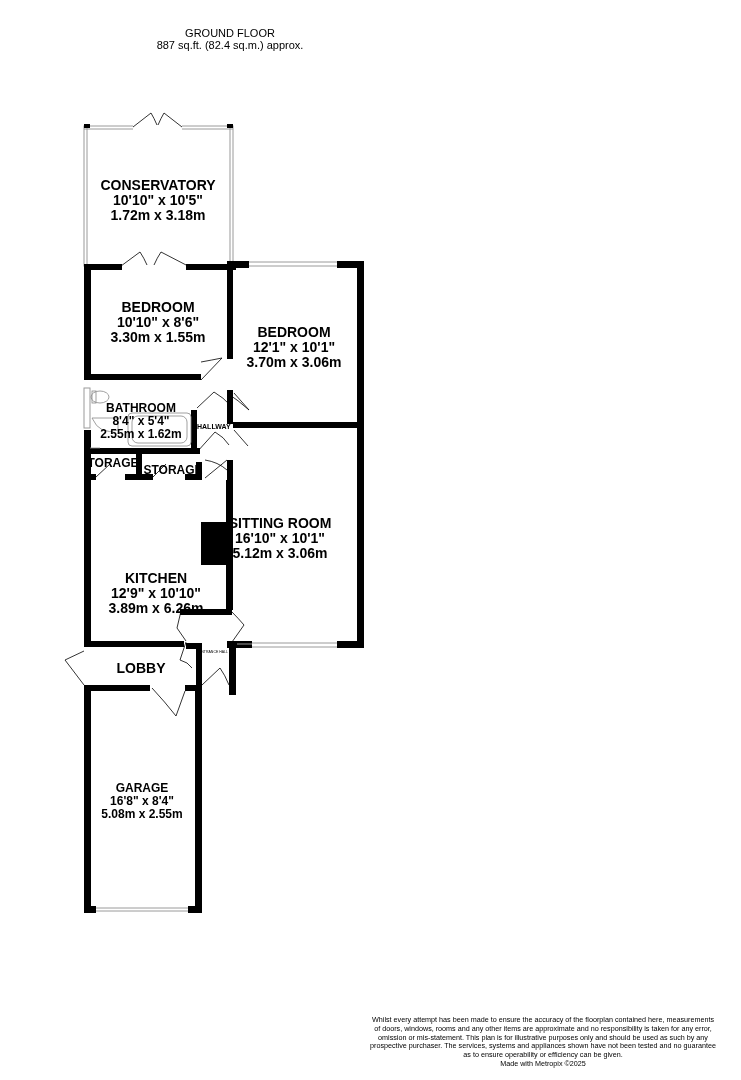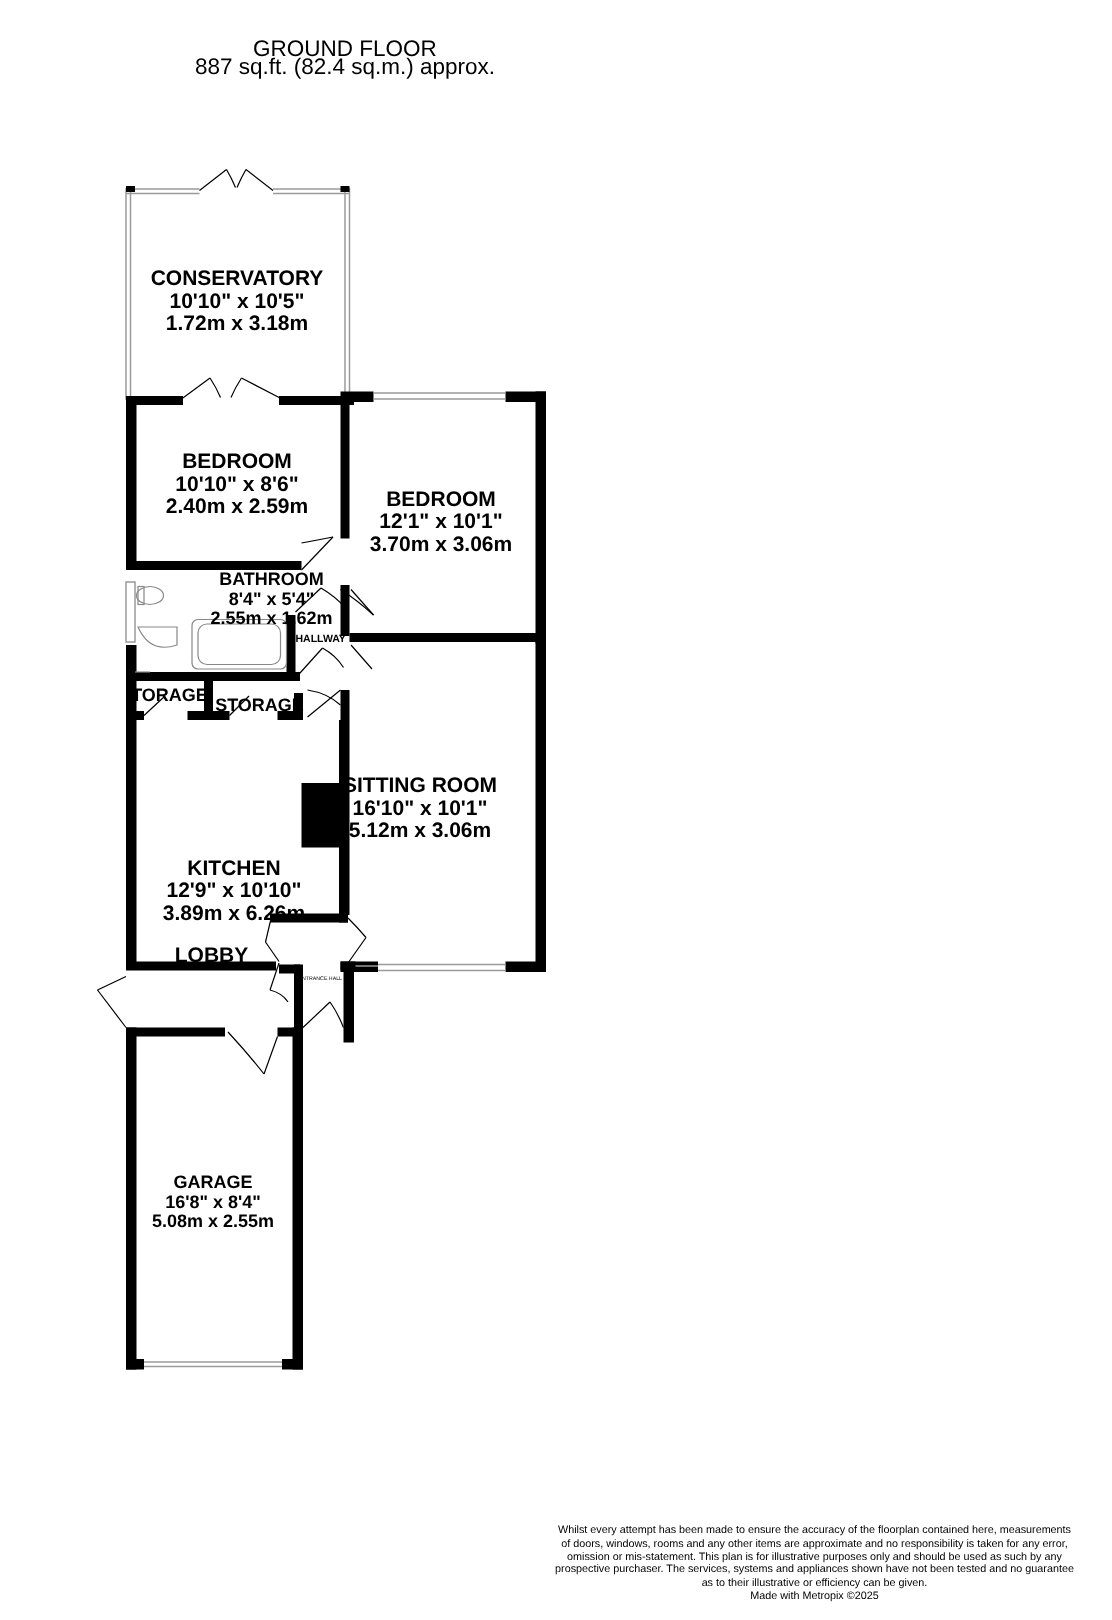--- a/index.html
+++ b/index.html
@@ -1,17 +1,17 @@
 <!DOCTYPE html>
 <html><head>
   <meta charset="utf-8">
   <style>
     html, body { margin: 0; padding: 0; background: #ffffff; }
     body { width: 741px; height: 1080px; position: relative; overflow: hidden; font-family: "Liberation Sans", sans-serif; color: #000; }
-    .header { position: absolute; left: 110px; top: 27px; width: 240px; text-align: center; font-size: 15px; line-height: 12px; }
+    .header { position: absolute; left: 110px; top: 27px; width: 240px; text-align: center; font-size: 11px; line-height: 12px; }
     svg.plan { position: absolute; left: 0; top: 0; }
     .lbl { position: absolute; text-align: center; font-weight: bold; font-size: 14px; line-height: 15px; white-space: nowrap; transform: translateX(-50%); }
     .lbl.small { font-size: 12px; line-height: 13px; }
     .tiny { position: absolute; font-size: 7px; font-weight: bold; white-space: nowrap; }
     .micro { position: absolute; font-size: 3.5px; white-space: nowrap; }
     .footer { position: absolute; left: 345px; top: 1016px; width: 396px; text-align: center; }
     .footer .total { font-size: 10.5px; line-height: 13px; }
     .footer .disc { font-size: 7.2px; line-height: 8.8px; }
   </style>
 </head>
@@ -162,58 +162,58 @@
 </svg>
 
 <div class="lbl" style="left:158px; top:178px;">
   <div>CONSERVATORY</div>
   <div>10'10"  x 10'5"</div>
   <div>1.72m  x 3.18m</div>
 </div>
 <div class="lbl" style="left:158px; top:300px;">
   <div>BEDROOM</div>
   <div>10'10"  x 8'6"</div>
-  <div>2.40m  x 2.59m</div>
+  <div>3.30m  x 1.55m</div>
 </div>
 <div class="lbl" style="left:294px; top:325px;">
   <div>BEDROOM</div>
   <div>12'1"  x 10'1"</div>
   <div>3.70m  x 3.06m</div>
 </div>
-<div class="lbl small" style="left:141px; top:380px;margin-left:40px;">
+<div class="lbl small" style="left:141px; top:402px;">
   <div>BATHROOM</div>
   <div>8'4"  x 5'4"</div>
   <div>2.55m  x 1.62m</div>
 </div>
 <div class="lbl" style="left:280px; top:516px;">
   <div>SITTING ROOM</div>
   <div>16'10"  x 10'1"</div>
   <div>5.12m  x 3.06m</div>
 </div>
 <div class="lbl" style="left:156px; top:571px;">
   <div>KITCHEN</div>
   <div>12'9"  x 10'10"</div>
   <div>3.89m  x 6.26m</div>
 </div>
-<div class="lbl" style="left:141px; top:629px;text-decoration:underline;">
+<div class="lbl" style="left:141px; top:661px;">
   <div>LOBBY</div>
 </div>
 <div class="lbl small" style="left:142px; top:782px;">
   <div>GARAGE</div>
   <div>16'8"  x 8'4"</div>
   <div>5.08m  x 2.55m</div>
 </div>
 
 <div class="lbl small" style="left:113px; top:457px;">TORAGE</div>
 <div class="lbl small" style="left:173px; top:464px;">STORAGE</div>
 <div class="tiny" style="left:197px; top:423px;">HALLWAY</div>
 <div class="micro" style="left:199px; top:650px;">ENTRANCE HALL</div>
 
 <div class="footer">
   <div class="disc">
     <div>Whilst every attempt has been made to ensure the accuracy of the floorplan contained here, measurements</div>
     <div>of doors, windows, rooms and any other items are approximate and no responsibility is taken for any error,</div>
     <div>omission or mis-statement. This plan is for illustrative purposes only and should be used as such by any</div>
     <div>prospective purchaser. The services, systems and appliances shown have not been tested and no guarantee</div>
-    <div>as to their illustrative or efficiency can be given.</div>
+    <div>as to ensure operability or efficiency can be given.</div>
     <div>Made with Metropix ©2025</div>
   </div>
 </div>
 
 </body></html>

